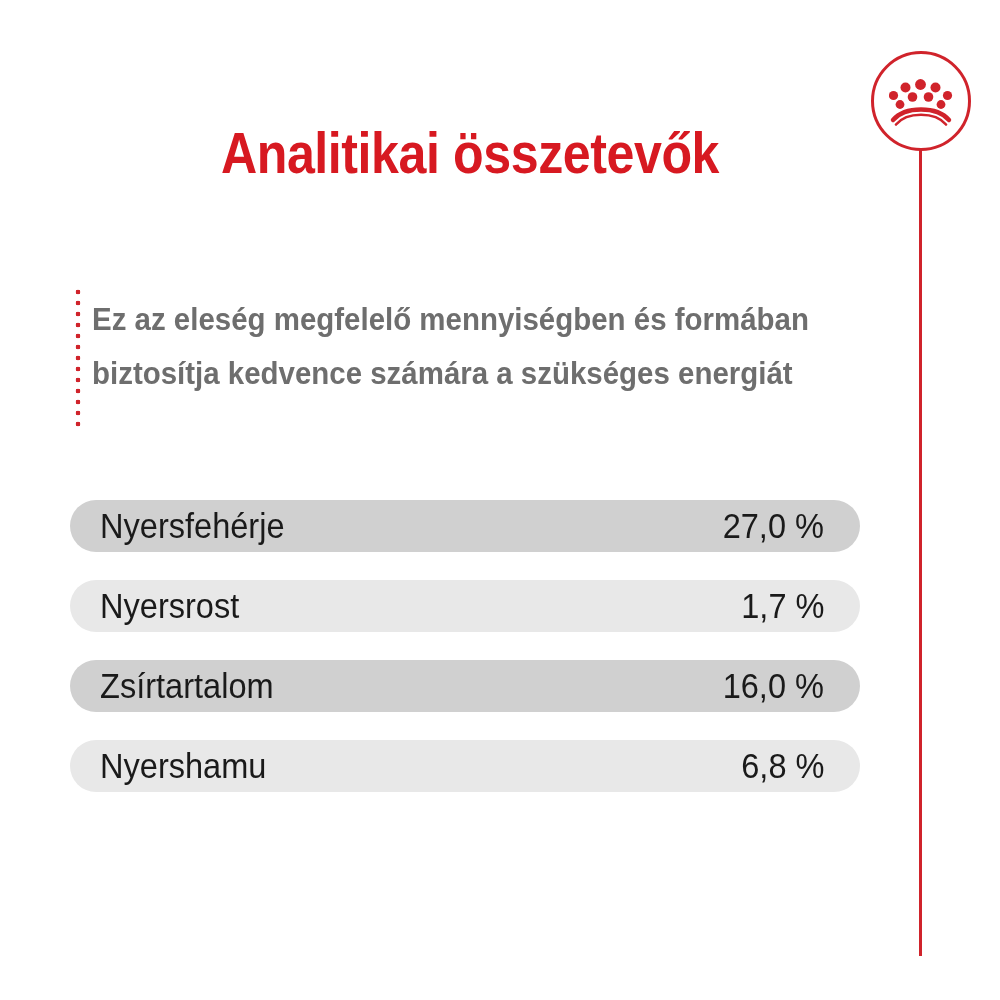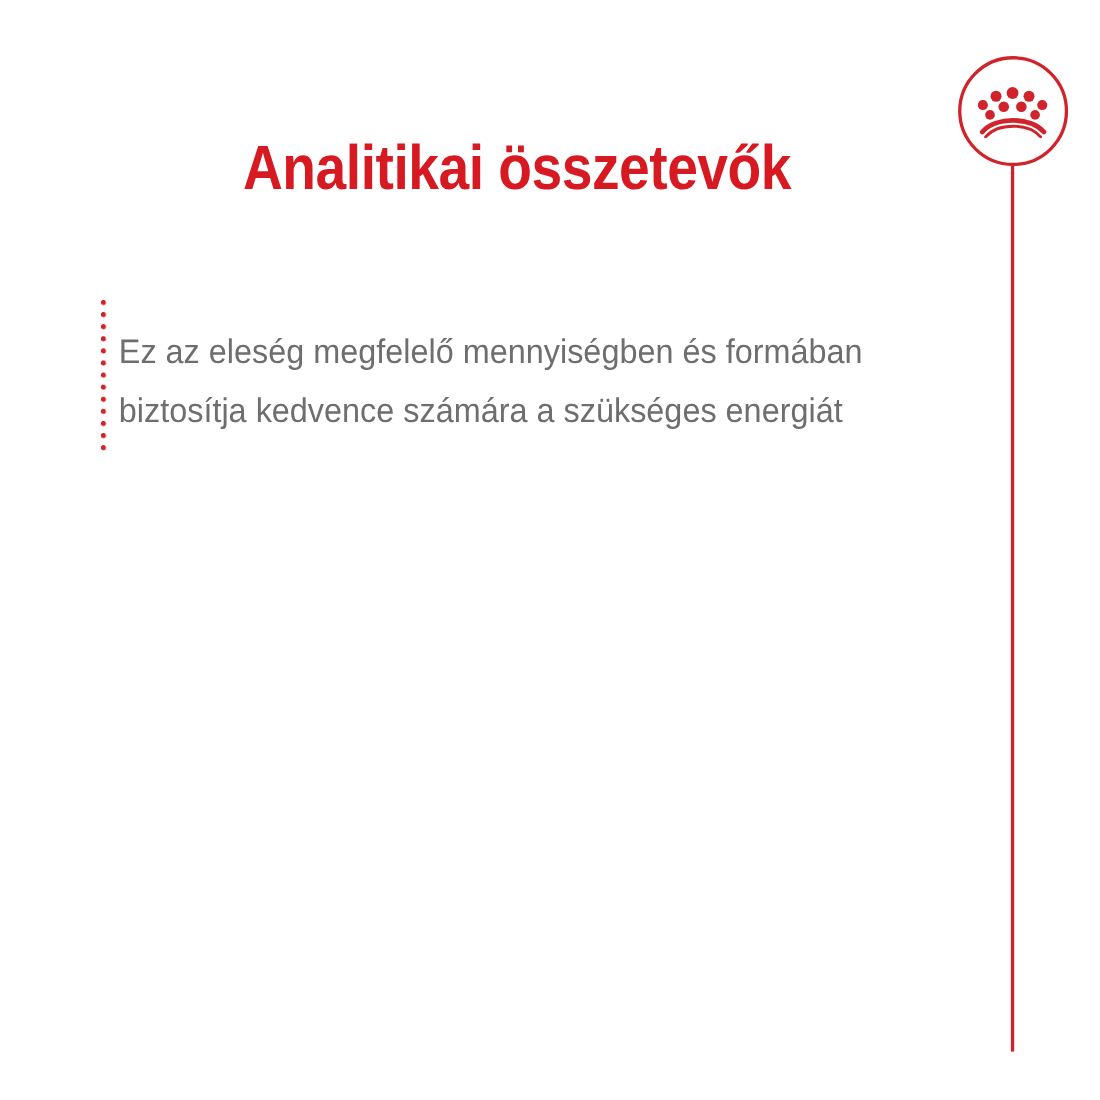--- a/index.html
+++ b/index.html
@@ -62,25 +62,26 @@
     letter-spacing: -0.5px;
     line-height: 62px;
     transform: scaleX(0.88);
     transform-origin: center top;
     white-space: nowrap;
   }
 
   
   .intro {
     position: absolute;
-    left: 86px;
+    left: 70px;
     top: 250px;
     width: 810px;
     display: flex;
-    align-items: center;
+    align-items: flex-end;
+    font-weight: bold;
   }
   .intro-dots {
     width: 22px;
     flex: 0 0 22px;
     background-image: radial-gradient(circle at 4px 4px, #D0232B 2.1px, rgba(255,255,255,0) 2.6px);
     background-size: 11px 11px;
     background-repeat: repeat-y;
     background-position: 4px 4px;
     height: 148px;
   }
@@ -158,14 +159,37 @@
     </svg>
   </div>
 
   <h1 class="title">Analitikai összetevők</h1>
 
   <div class="intro">
     <div class="intro-dots"></div>
     <p class="intro-text">Ez az eleség megfelelő mennyiségben és formában biztosítja kedvence számára a szükséges energiát</p>
   </div>
 
+  <div class="rows">
+
+    <div class="row shade-dark">
+      <span class="row-label">Nyersfehérje</span>
+      <span class="row-value">27,0 %</span>
+    </div>
+
+    <div class="row shade-light">
+      <span class="row-label">Nyersrost</span>
+      <span class="row-value">1,7 %</span>
+    </div>
+
+    <div class="row shade-dark">
+      <span class="row-label">Zsírtartalom</span>
+      <span class="row-value">16,0 %</span>
+    </div>
+
+    <div class="row shade-light">
+      <span class="row-label">Nyershamu</span>
+      <span class="row-value">6,8 %</span>
+    </div>
+
+  </div>
 
 </div>
 
 </body></html>

